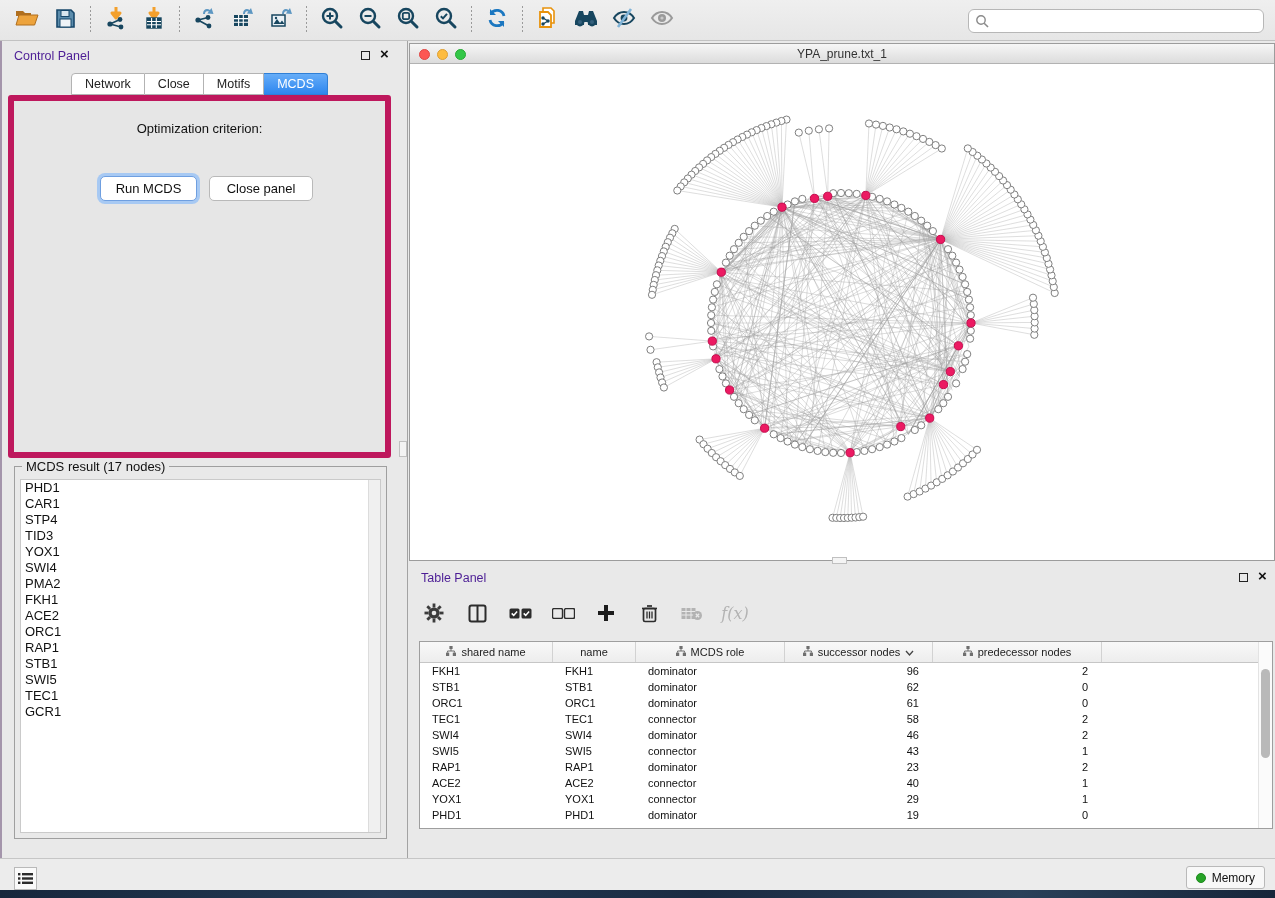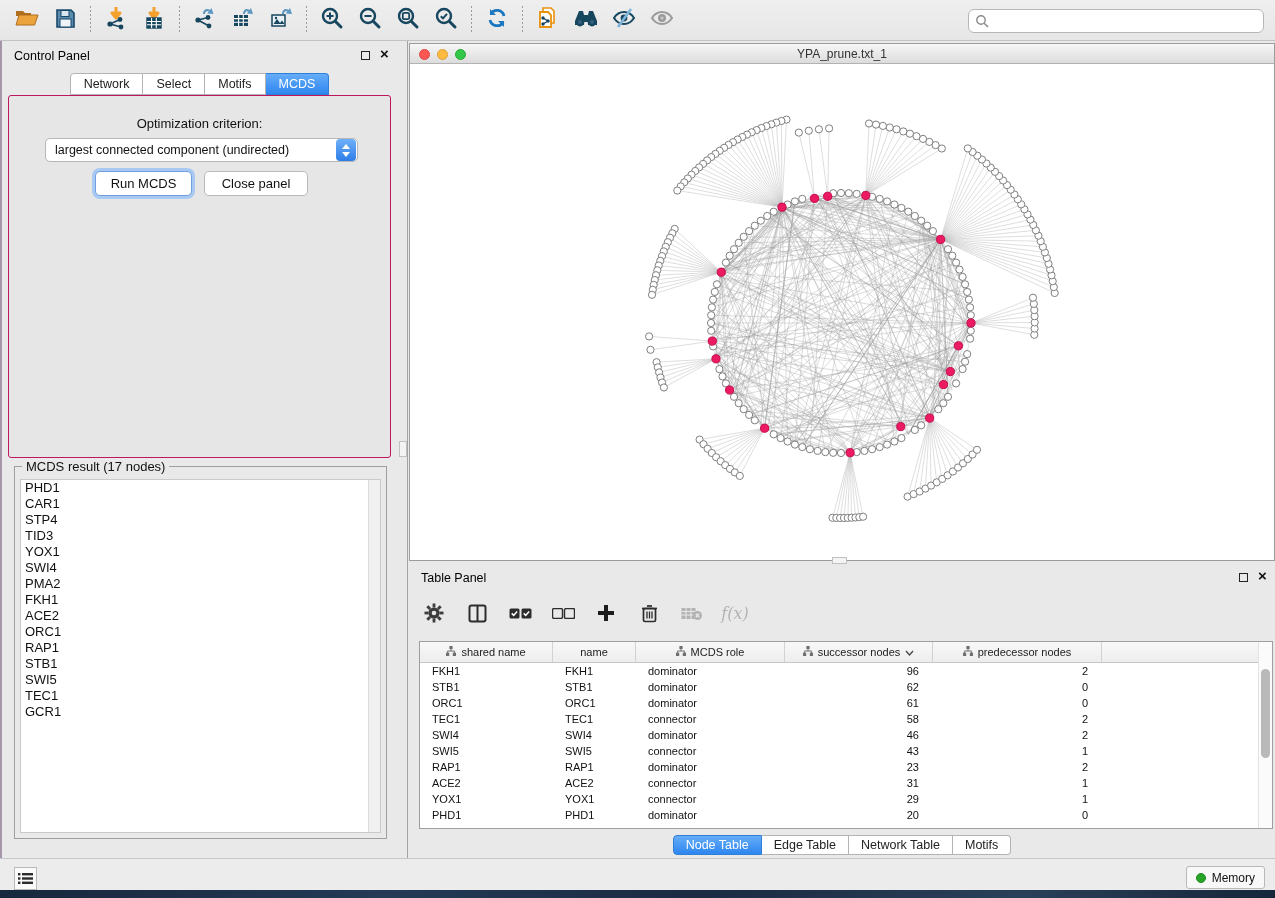--- a/index.html
+++ b/index.html
@@ -16,34 +16,34 @@
     background-size:1px 4px; background-repeat:repeat-y; }
   #search-wrap { position:absolute; left:968px; top:9px; width:296px; height:24px; }
   #search-input { width:100%; height:100%; border:1px solid #b7b7b7; border-radius:6px; background:#fff;
     padding-left:26px; font-size:12px; color:#333; outline:none; font-family:"Liberation Sans",sans-serif;}
   #search-icon { position:absolute; left:7px; top:5px; }
 
   
   #left-strip { left:0; top:41px; width:2px; height:849px; background:#a495ab; }
   #control-panel { left:2px; top:41px; width:395px; height:817px; background:#e9e9e9; }
   .panel-title-row { position:absolute; left:0; top:0; width:100%; height:26px; }
-  .panel-title { position:absolute; left:12px; top:8px; font-size:12.5px; color:#000000; }
+  .panel-title { position:absolute; left:12px; top:8px; font-size:12.5px; color:#4c1d95; }
   .float-glyph { position:absolute; width:9px; height:9px; border:1.5px solid #222; top:10px; }
   .close-glyph { position:absolute; top:4px; font-size:15px; font-weight:bold; color:#111; line-height:18px; }
   #cp-float { left:359px; } #cp-close { left:378px; }
 
   #cp-tabs { position:absolute; left:0; top:32px; width:100%; display:flex; justify-content:center; }
   .cp-tab { height:22px; padding:0 13px; background:#fff; border:1px solid #b3b3b3; border-left-width:0;
     font-size:12.5px; color:#222; display:flex; align-items:center; }
   .cp-tab:first-child { border-left-width:1px; border-radius:4px 0 0 0; }
   .cp-tab:last-child { border-radius:0 4px 0 0; }
   .cp-tab.active { background:linear-gradient(#66adf8,#2d86ef); color:#fff; border-color:#2f7fd6; }
 
   #cp-content { position:absolute; left:6px; top:54px; width:383px; height:363px;
-    background:#e6e6e6; border:1px solid #be185d; border-radius:3px; }
+    background:#e6e6e6; border:6px solid #be185d; border-radius:3px; }
   #opt-label { position:absolute; left:0; top:20px; width:100%; text-align:center; font-size:13px; color:#111; }
   #opt-dropdown { position:absolute; left:36px; top:42px; width:313px; height:24px; background:#fff;
     border:1px solid #b6b6b6; border-radius:5px; display:flex; align-items:center; }
   #opt-dropdown-value { flex:1; font-size:12.5px; color:#111; padding-left:9px; white-space:nowrap; overflow:hidden; }
   #opt-stepper { width:20px; height:22px; margin-right:1px; border-radius:4px; background:linear-gradient(#6fb0f9,#2e7de8);
     display:flex; flex-direction:column; align-items:center; justify-content:center; gap:3px; }
   .chev-up { width:0; height:0; border-left:4px solid transparent; border-right:4px solid transparent; border-bottom:5px solid #fff; }
   .chev-dn { width:0; height:0; border-left:4px solid transparent; border-right:4px solid transparent; border-top:5px solid #fff; }
   .cp-btn { position:absolute; top:75px; height:25px; background:#fff; border:1px solid #b9b9b9; border-radius:5px;
     font-size:13px; color:#111; font-family:"Liberation Sans",sans-serif; }
@@ -289,33 +289,26 @@
 
 <div id="left-strip" class="abs"></div>
 <div id="control-panel" class="abs">
   <div class="panel-title-row">
     <span class="panel-title">Control Panel</span>
     <span id="cp-float" class="float-glyph"></span>
     <span id="cp-close" class="close-glyph">×</span>
   </div>
   <div id="cp-tabs">
       <div class="cp-tab">Network</div>
-      <div class="cp-tab">Select</div>
+      <div class="cp-tab">Close</div>
       <div class="cp-tab">Motifs</div>
       <div class="cp-tab active">MCDS</div>
     </div>
   <div id="cp-content">
     <div id="opt-label">Optimization criterion:</div>
-    <div id="opt-dropdown">
-      <span id="opt-dropdown-value">largest connected component (undirected)</span>
-      <span id="opt-stepper">
-        <span class="chev-up"></span>
-          <span class="chev-dn"></span>
-      </span>
-    </div>
     <button id="run-btn" class="cp-btn">Run MCDS</button>
     <button id="closepanel-btn" class="cp-btn">Close panel</button>
   </div>
   <div id="result-fieldset">
     <span id="result-legend">MCDS result (17 nodes)</span>
     <div id="result-list">
       <div id="result-items">
           <div class="result-item">PHD1</div>
           <div class="result-item">CAR1</div>
           <div class="result-item">STP4</div>
@@ -1230,49 +1223,43 @@
           <div class="td l" style="width: 133px;">RAP1</div>
           <div class="td l" style="width: 83px;">RAP1</div>
           <div class="td l" style="width: 149px;">dominator</div>
           <div class="td r" style="width: 148px;">23</div>
           <div class="td r" style="width: 169px;">2</div>
         </div>
         <div class="tbl-row">
           <div class="td l" style="width: 133px;">ACE2</div>
           <div class="td l" style="width: 83px;">ACE2</div>
           <div class="td l" style="width: 149px;">connector</div>
-          <div class="td r" style="width: 148px;">31</div>
+          <div class="td r" style="width: 148px;">40</div>
           <div class="td r" style="width: 169px;">1</div>
         </div>
         <div class="tbl-row">
           <div class="td l" style="width: 133px;">YOX1</div>
           <div class="td l" style="width: 83px;">YOX1</div>
           <div class="td l" style="width: 149px;">connector</div>
           <div class="td r" style="width: 148px;">29</div>
           <div class="td r" style="width: 169px;">1</div>
         </div>
         <div class="tbl-row">
           <div class="td l" style="width: 133px;">PHD1</div>
           <div class="td l" style="width: 83px;">PHD1</div>
           <div class="td l" style="width: 149px;">dominator</div>
-          <div class="td r" style="width: 148px;">20</div>
+          <div class="td r" style="width: 148px;">19</div>
           <div class="td r" style="width: 169px;">0</div>
         </div>
       </div>
     <div id="tbl-scroll">
       <div id="tbl-thumb"></div>
     </div>
   </div>
 
-  <div id="bottom-tabs">
-      <div class="bt-tab active">Node Table</div>
-      <div class="bt-tab">Edge Table</div>
-      <div class="bt-tab">Network Table</div>
-      <div class="bt-tab">Motifs</div>
-    </div>
 </div>
 
 <div id="status-bar" class="abs">
   <div id="list-btn">
     <svg width="15" height="13" viewBox="0 0 15 13">
         <g fill="#2c2c2c">
           <rect x="0" y="1" width="2.4" height="2.4"></rect>
           <rect x="4" y="1" width="11" height="2.4"></rect>
           <rect x="0" y="5.3" width="2.4" height="2.4"></rect>
           <rect x="4" y="5.3" width="11" height="2.4"></rect>

